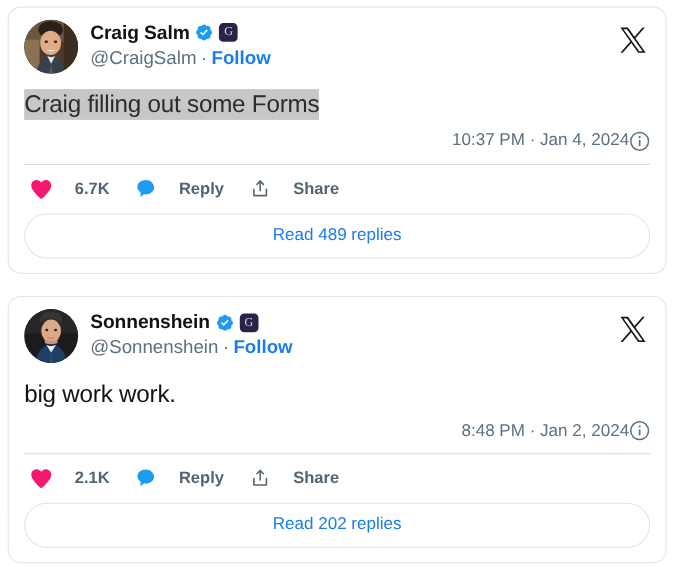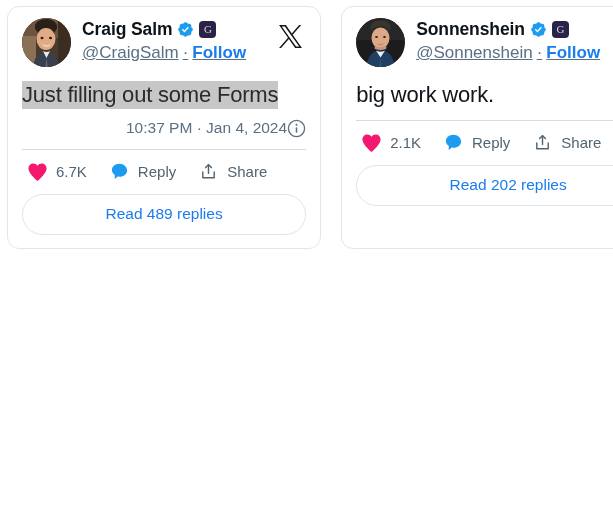--- a/index.html
+++ b/index.html
@@ -13,21 +13,21 @@
     height: 515px;
     background: #ffffff;
     font-family: "Liberation Sans", "DejaVu Sans", sans-serif;
     -webkit-font-smoothing: antialiased;
     overflow: hidden;
   }
 
   .feed {
     padding: 6px 7px 0 7px;
     display: flex;
-    flex-direction: row;
+    flex-direction: column;
     gap: 20px;
   }
 
   
   .tweet-card {
     position: relative;
     border: 1px solid #dfe6ec;
     border-radius: 12px;
     background: #ffffff;
     padding: 11px 14px 13px 14px;
@@ -98,21 +98,20 @@
 
   .handle-row {
     display: flex;
     align-items: baseline;
     gap: 0;
     font-size: 17px;
     color: #5b7083;
     line-height: 1.3;
     margin-top: 1px;
     white-space: nowrap;
-    text-decoration: underline;
   }
   .handle { color: #5b7083; }
   .dot-sep { color: #5b7083; padding: 0 4px; }
   .follow-link {
     color: #1b7ced;
     font-weight: bold;
     text-decoration: none;
     cursor: pointer;
   }
 
@@ -173,23 +172,24 @@
   }
   .action {
     display: flex;
     align-items: center;
     gap: 8px;
     cursor: pointer;
     text-decoration: none;
   }
   .action-label {
     font-size: 15px;
-    font-weight: normal;
+    font-weight: bold;
     color: #536471;
     white-space: nowrap;
+    margin-left: 12px;
   }
   .icon-box { width: 21px; height: 20px; display: flex; align-items: center; justify-content: center; }
   .icon-box svg { display: block; }
 
   
   .replies-button {
     display: block;
     width: 100%;
     margin-top: 13px;
     padding: 10px 0 11px 0;
@@ -256,21 +256,21 @@
           </span>
         </div>
         <div class="handle-row">
           <span class="handle">@CraigSalm</span>
           <span class="dot-sep">·</span>
           <a class="follow-link" href="#">Follow</a>
         </div>
       </div>
     </div>
 
-    <p class="tweet-text"><span class="sel">Just filling out some Forms</span></p>
+    <p class="tweet-text"><span class="sel">Craig filling out some Forms</span></p>
 
     <div class="meta-row">
       <span class="timestamp">10:37 PM · Jan 4, 2024</span>
       <span class="info-icon">
         <svg viewBox="0 0 24 24" xmlns="http://www.w3.org/2000/svg" aria-hidden="true">
           <circle cx="12" cy="12" r="10.2" fill="none" stroke="#5b7083" stroke-width="1.7"></circle>
           <circle cx="12" cy="7.2" r="1.25" fill="#5b7083"></circle>
           <rect x="11" y="10.3" width="2" height="7.2" rx="1" fill="#5b7083"></rect>
         </svg>
       </span>
@@ -362,20 +362,30 @@
         <div class="handle-row">
           <span class="handle">@Sonnenshein</span>
           <span class="dot-sep">·</span>
           <a class="follow-link" href="#">Follow</a>
         </div>
       </div>
     </div>
 
     <p class="tweet-text">big work work.</p>
 
+    <div class="meta-row">
+      <span class="timestamp">8:48 PM · Jan 2, 2024</span>
+      <span class="info-icon">
+        <svg viewBox="0 0 24 24" xmlns="http://www.w3.org/2000/svg" aria-hidden="true">
+          <circle cx="12" cy="12" r="10.2" fill="none" stroke="#5b7083" stroke-width="1.7"></circle>
+          <circle cx="12" cy="7.2" r="1.25" fill="#5b7083"></circle>
+          <rect x="11" y="10.3" width="2" height="7.2" rx="1" fill="#5b7083"></rect>
+        </svg>
+      </span>
+    </div>
 
     <div class="divider"></div>
 
     <div class="actions">
       <a class="action" href="#">
         <span class="icon-box">
           <svg width="21" height="19" viewBox="0 0 24 22" xmlns="http://www.w3.org/2000/svg" aria-hidden="true">
             <path fill="#f4186e" d="M12 21.638c-.3 0-.59-.11-.81-.31C8.32 18.74 1.5 12.5 1.5 7.57 1.5 4.23 4.02 1.8 7.1 1.8c1.96 0 3.68 1.03 4.9 2.62C13.22 2.83 14.94 1.8 16.9 1.8c3.08 0 5.6 2.43 5.6 5.77 0 4.93-6.82 11.17-9.69 13.758-.22.2-.51.31-.81.31z"></path>
           </svg>
         </span>

